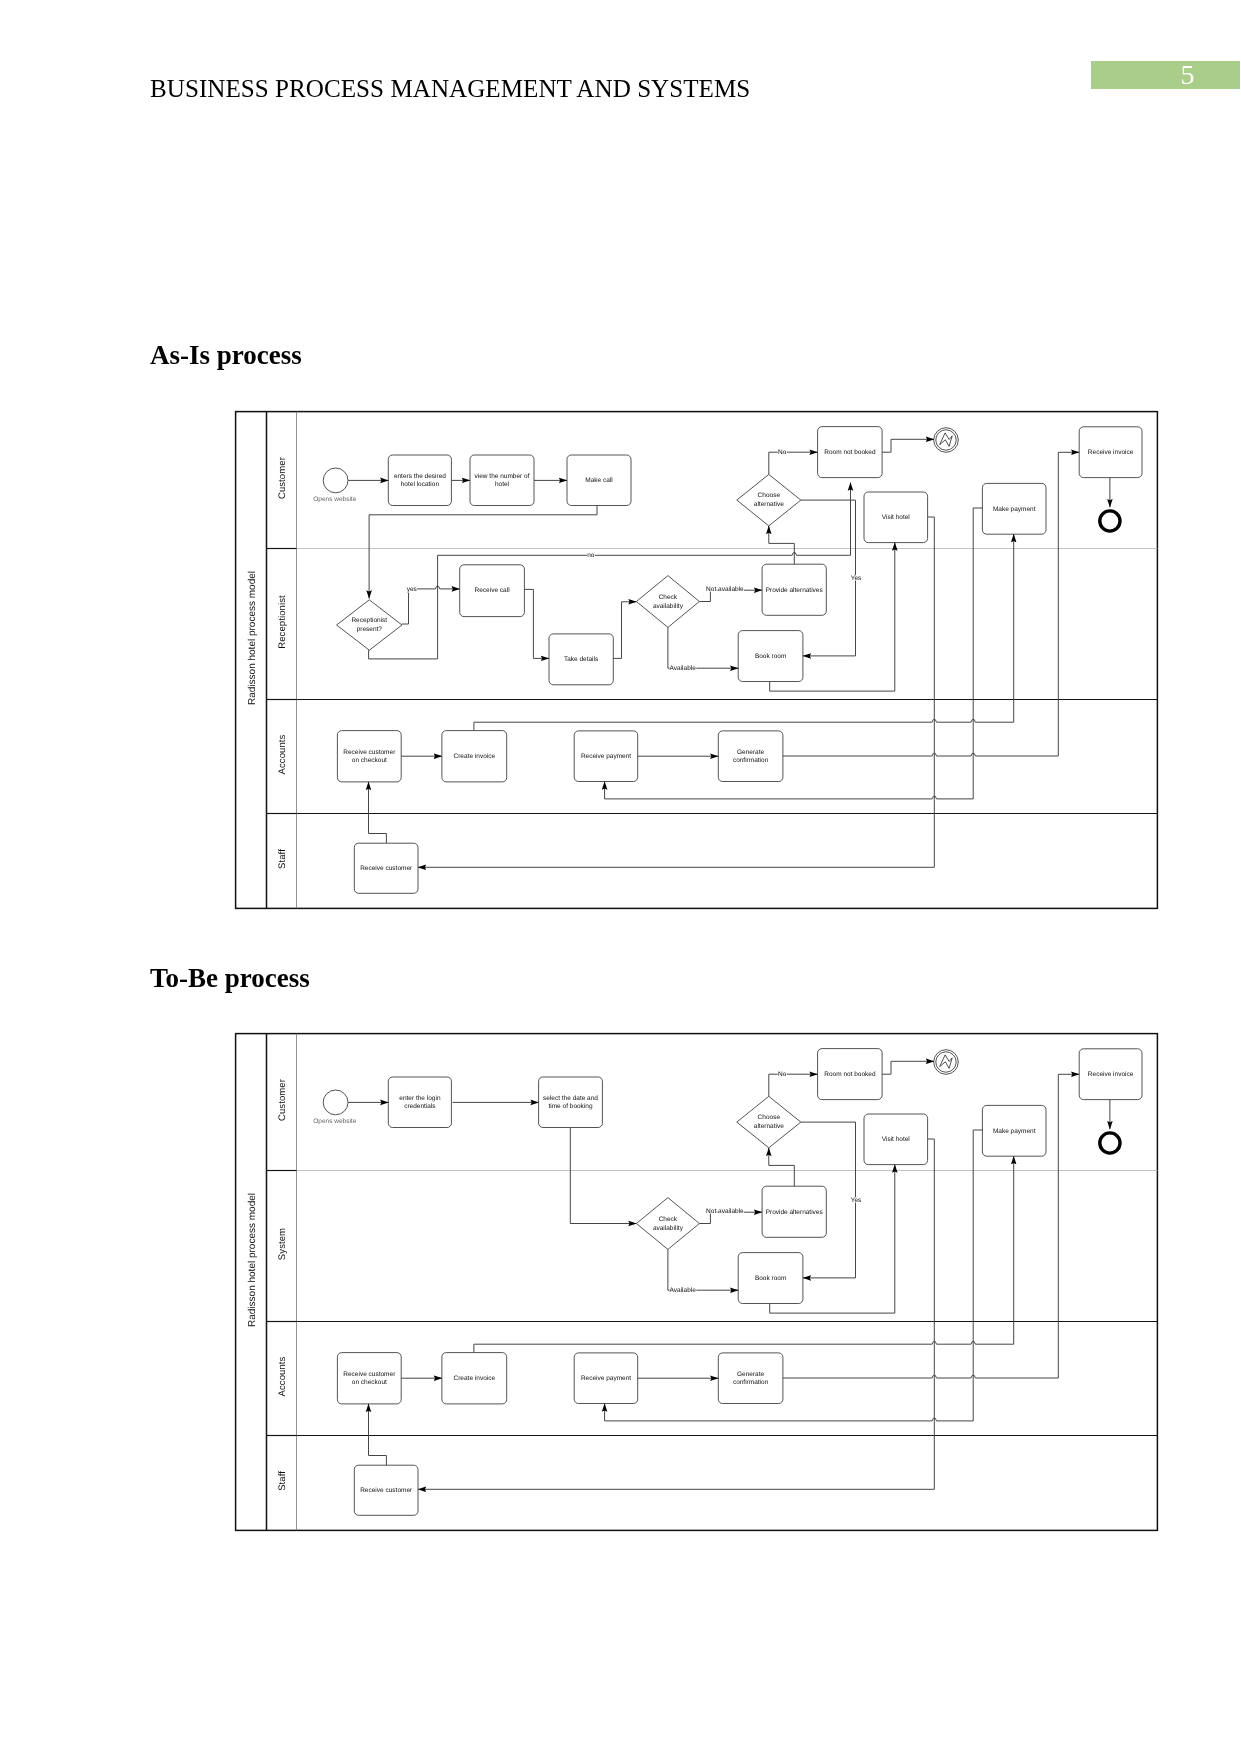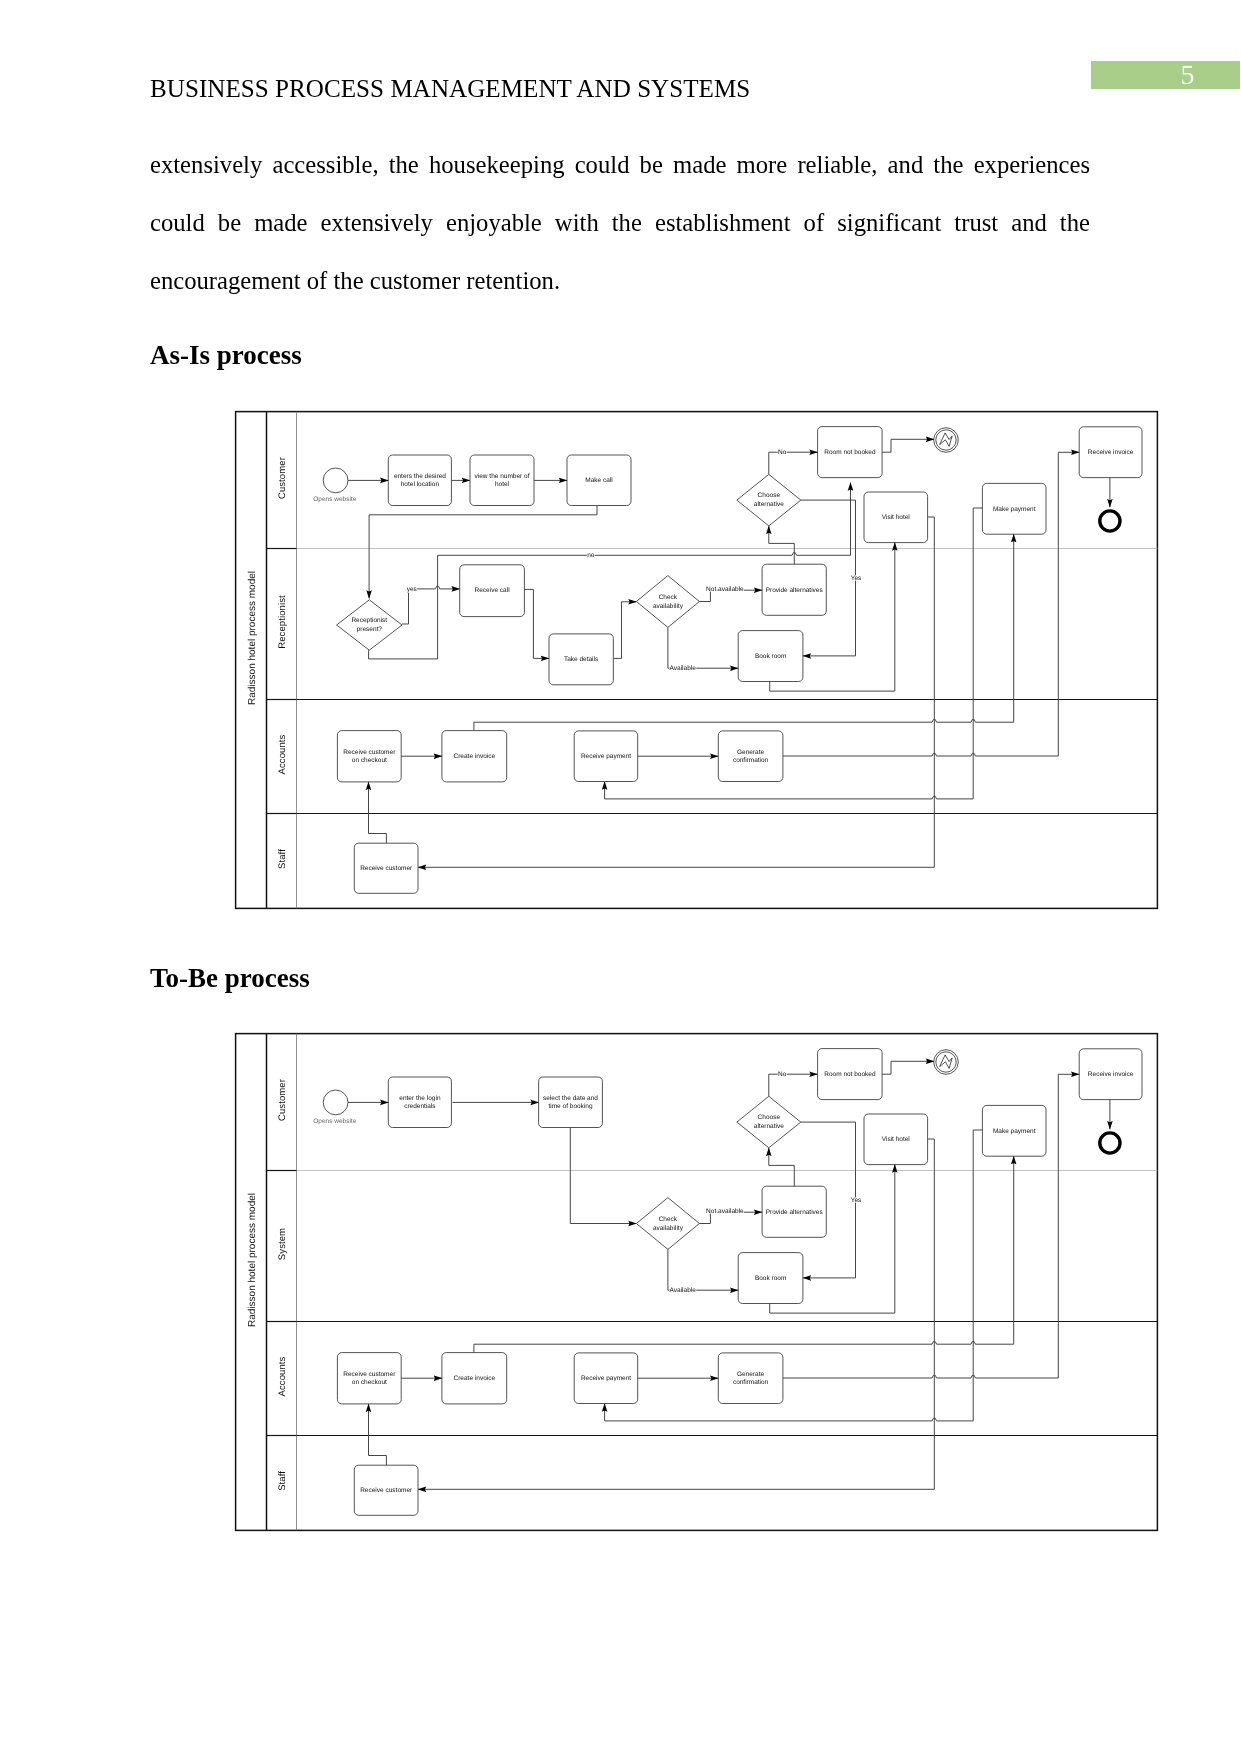--- a/index.html
+++ b/index.html
@@ -27,21 +27,20 @@
   text.pl{font-size:10.0px;fill:#111;}
   text.ll{font-size:9.5px;fill:#111;letter-spacing:0.1px;}
 </style>
 </head>
 <body>
 
 <div class="page">
   <div id="pagebox"></div>
   <div id="pagenum">5</div>
   <div id="hdr" style="top:89.1px">BUSINESS PROCESS MANAGEMENT AND SYSTEMS</div>
-  <div class="para" style="top:136.1px">extensively accessible, the housekeeping could be made more reliable, and the experiences could be made extensively enjoyable with the establishment of significant trust and the encouragement of the customer retention.</div>
   <div class="h2" style="top:355.0px">As-Is process</div>
   <div class="h2" style="top:977.6px">To-Be process</div>
 <svg class="dia" viewBox="0 0 1241 1754">
 <defs>
         <marker id="ar" viewBox="0 0 10 10" refX="9.6" refY="5" markerWidth="8.6" markerHeight="8.6" orient="auto-start-reverse" markerUnits="userSpaceOnUse">
           <path d="M 0 1.75 L 10 5 L 0 8.25 L 1.6 5 Z" fill="#030303"></path>
         </marker>
       </defs>
 <g>
 <rect class="pool" x="235.6" y="411.6" width="921.8000000000001" height="496.8"></rect>

